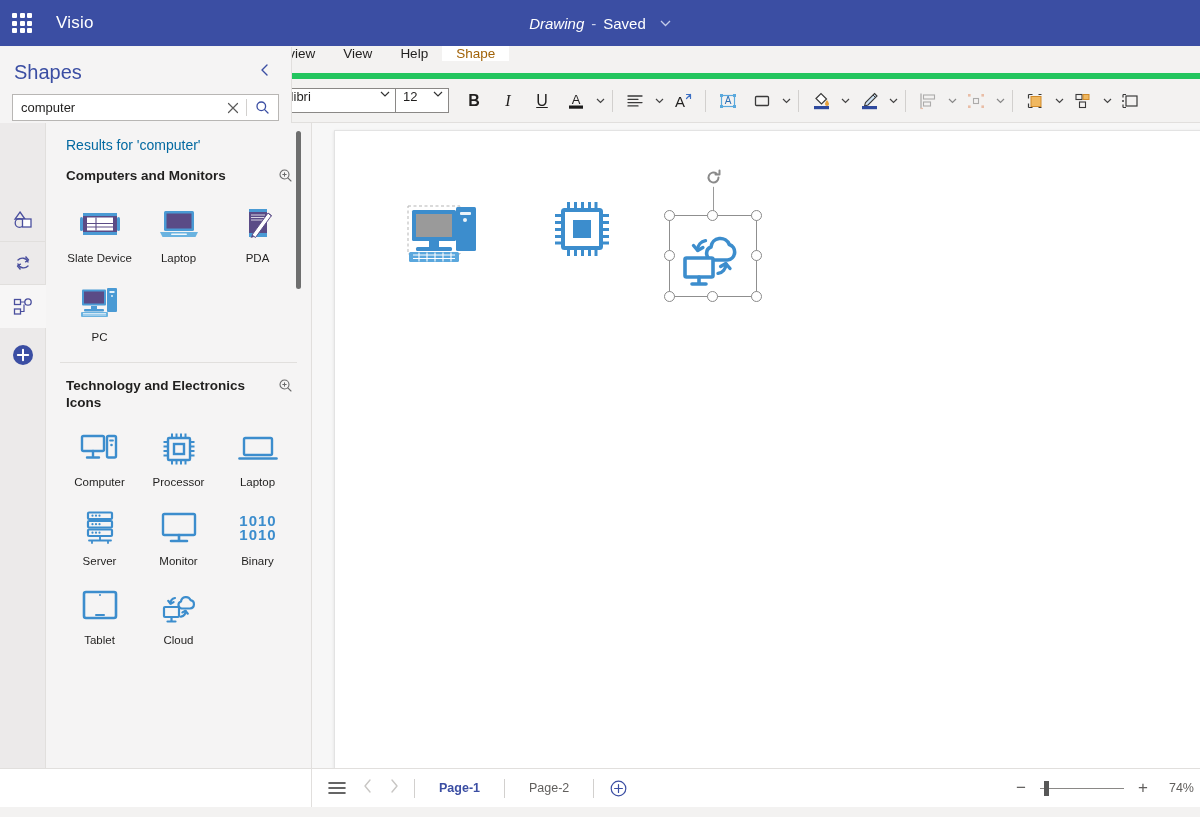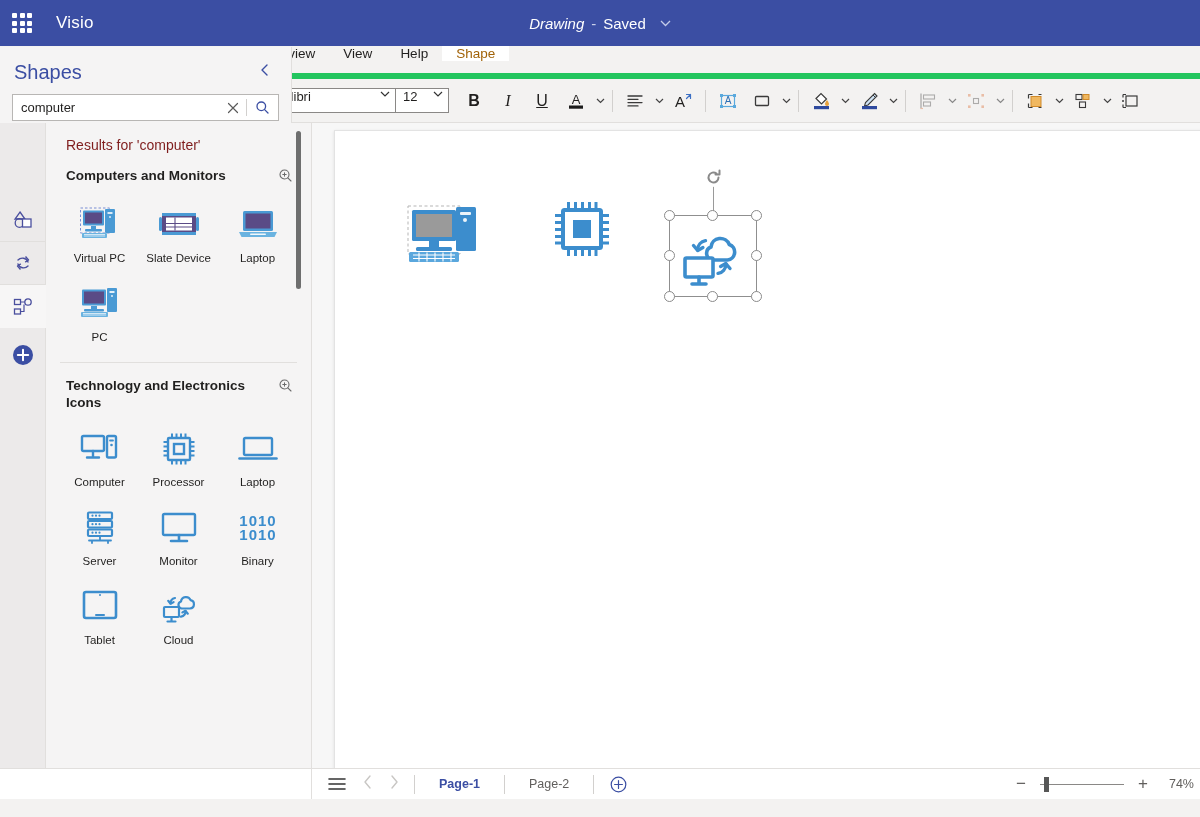--- a/index.html
+++ b/index.html
@@ -125,21 +125,21 @@
     padding-left: 8px; color: #201f1e; background: transparent;
     font-family: "Liberation Sans", sans-serif; height: 100%;
   }
   .search-clear { padding: 0 7px; cursor: pointer; display: flex; align-items: center; }
   .search-vdiv { width: 1px; height: 17px; background: #d2d0ce; }
   .search-go { padding: 0 8px; cursor: pointer; display: flex; align-items: center; }
 
   .panel-body {
     flex: 1; overflow: hidden; position: relative; padding-top: 4px;
   }
-  .results-label { font-size: 14px; color: #7f1d1d; padding: 10px 0 14px 20px; }
+  .results-label { font-size: 14px; color: #0369a1; padding: 10px 0 14px 20px; }
   .group-head {
     display: flex; align-items: flex-start; justify-content: space-between;
     padding: 0 18px 0 20px; margin-bottom: 8px;
   }
   .group-title { font-size: 13.5px; font-weight: bold; color: #201f1e;
                  line-height: 17px; max-width: 190px; }
   .group-zoom { cursor: pointer; flex: 0 0 auto; margin-top: 1px; }
   .stencil-grid {
     display: grid; grid-template-columns: repeat(3, 1fr);
     padding: 0 14px;
@@ -175,21 +175,21 @@
   
   .sel-box { position: absolute; border: 1px solid #8f8f8f; }
   .handle {
     position: absolute; width: 11px; height: 11px; border-radius: 50%;
     background: #ffffff; border: 1px solid #8a8a8a; cursor: pointer;
   }
   .rot-stem { position: absolute; width: 1px; background: #9a9a9a; }
 
   
   .statusbar {
-    height: 31px; background: #ffffff; border-top: 1px solid #e1dfdd;
+    height: 39px; background: #ffffff; border-top: 1px solid #e1dfdd;
     display: flex; align-items: flex-start; position: relative;
   }
   .sb-left { width: 312px; flex: 0 0 312px; height: 100%;
              border-right: 1px solid #e1dfdd; }
   .pages { display: flex; align-items: center; height: 100%; padding-left: 8px; }
   .pg-icon { padding: 0 8px; cursor: pointer; display: flex; align-items: center; }
   .pg-nav  { padding: 0 8px; cursor: pointer; color: #c8c6c4; font-size: 16px; }
   .pg-vdiv { width: 1px; height: 19px; background: #d2d0ce; margin: 0 6px; }
   .pg-tab  { padding: 0 18px; font-size: 12.5px; color: #605e5c; cursor: pointer; }
   .pg-tab.active { color: #3b4ea3; font-weight: bold; }
@@ -550,37 +550,20 @@
           <svg width="15" height="15" viewBox="0 0 15 15">
               <circle cx="6.5" cy="6.5" r="4.5" stroke="#6a6a6a" stroke-width="1.1" fill="none"></circle>
               <path d="M9.8 9.8l3.2 3.2" stroke="#6a6a6a" stroke-width="1.1" stroke-linecap="round"></path>
               <path d="M6.5 4.4v4.2M4.4 6.5h4.2" stroke="#6a6a6a" stroke-width="1"></path>
             </svg>
         </div>
       </div>
 
       <div class="stencil-grid">
 
-        <div class="stencil">
-          <div class="stencil-ico">
-            <svg width="44" height="40" viewBox="0 0 44 40">
-              <rect x="2.5" y="3" width="29" height="25" stroke="#7b8fd4" stroke-width="1" stroke-dasharray="2.5 2" fill="none"></rect>
-              <rect x="27" y="4" width="10" height="24" rx="1" fill="#4a9ad4"></rect>
-              <rect x="29.5" y="7" width="5" height="2" fill="#fff" opacity=".8"></rect>
-              <circle cx="32" cy="12" r="1" fill="#fff" opacity=".8"></circle>
-              <rect x="5" y="5.5" width="21" height="15" rx="1" fill="#4a9ad4"></rect>
-              <rect x="7" y="7.5" width="17" height="11" fill="#5a4b86"></rect>
-              <rect x="13" y="21" width="5" height="3" fill="#4a9ad4"></rect>
-              <rect x="7" y="24" width="17" height="2.5" rx="1" fill="#4a9ad4"></rect>
-              <rect x="4" y="28" width="25" height="5" rx="1" fill="#6ab3e0"></rect>
-              <path d="M6 29.5h21M6 31h21" stroke="#fff" stroke-width=".7"></path>
-            </svg>
-          </div>
-          <div class="stencil-lbl">Virtual PC</div>
-        </div>
 
         <div class="stencil">
           <div class="stencil-ico">
             <svg width="44" height="40" viewBox="0 0 44 40">
               <rect x="5" y="8" width="34" height="22" rx="2" fill="#5a4b86"></rect>
               <rect x="5" y="8" width="34" height="3" fill="#4a9ad4"></rect>
               <rect x="5" y="27" width="34" height="3" fill="#4a9ad4"></rect>
               <rect x="9" y="12.5" width="26" height="13" fill="#fff"></rect>
               <path d="M9 18.5h26M18 12.5v13M9 22h26" stroke="#5a4b86" stroke-width="1.1"></path>
               <rect x="2" y="12" width="3" height="14" rx="1.5" fill="#4a9ad4"></rect>
@@ -596,20 +579,34 @@
             <svg width="44" height="40" viewBox="0 0 44 40">
               <rect x="7" y="6" width="30" height="20" rx="1.5" fill="#4a9ad4"></rect>
               <rect x="9.5" y="8.5" width="25" height="15" fill="#5a4b86"></rect>
               <path d="M3 27h38l-2.5 5H5.5z" fill="#6ab3e0"></path>
               <rect x="14" y="28.5" width="16" height="1.6" rx=".8" fill="#fff" opacity=".9"></rect>
             </svg>
           </div>
           <div class="stencil-lbl">Laptop</div>
         </div>
 
+        <div class="stencil">
+          <div class="stencil-ico">
+            <svg width="44" height="40" viewBox="0 0 44 40">
+              <rect x="13" y="4" width="18" height="28" rx="1.5" fill="#5a4b86"></rect>
+              <rect x="13" y="4" width="18" height="3" fill="#4a9ad4"></rect>
+              <rect x="13" y="28" width="18" height="4" fill="#4a9ad4"></rect>
+              <path d="M15 10h14M15 12.5h14M15 15h14" stroke="#fff" stroke-width=".9" opacity=".85"></path>
+              <path d="M16 30l16-22 3.5 2.5-16 22z" fill="#fff" stroke="#5a4b86" stroke-width="1"></path>
+              <path d="M32.5 8.5l3 2.5" stroke="#5a4b86" stroke-width="1"></path>
+              <path d="M16 30l-1.5 3 3.3-1z" fill="#5a4b86"></path>
+            </svg>
+          </div>
+          <div class="stencil-lbl">PDA</div>
+        </div>
 
         <div class="stencil">
           <div class="stencil-ico">
             <svg width="44" height="40" viewBox="0 0 44 40">
               <rect x="29" y="4" width="10" height="24" rx="1" fill="#4a9ad4"></rect>
               <rect x="31.5" y="7" width="5" height="2" fill="#fff" opacity=".85"></rect>
               <circle cx="34" cy="12" r="1" fill="#fff" opacity=".85"></circle>
               <rect x="4" y="5.5" width="24" height="16" rx="1" fill="#4a9ad4"></rect>
               <rect x="6" y="7.5" width="20" height="12" fill="#5a4b86"></rect>
               <rect x="13" y="22" width="6" height="3" fill="#4a9ad4"></rect>

